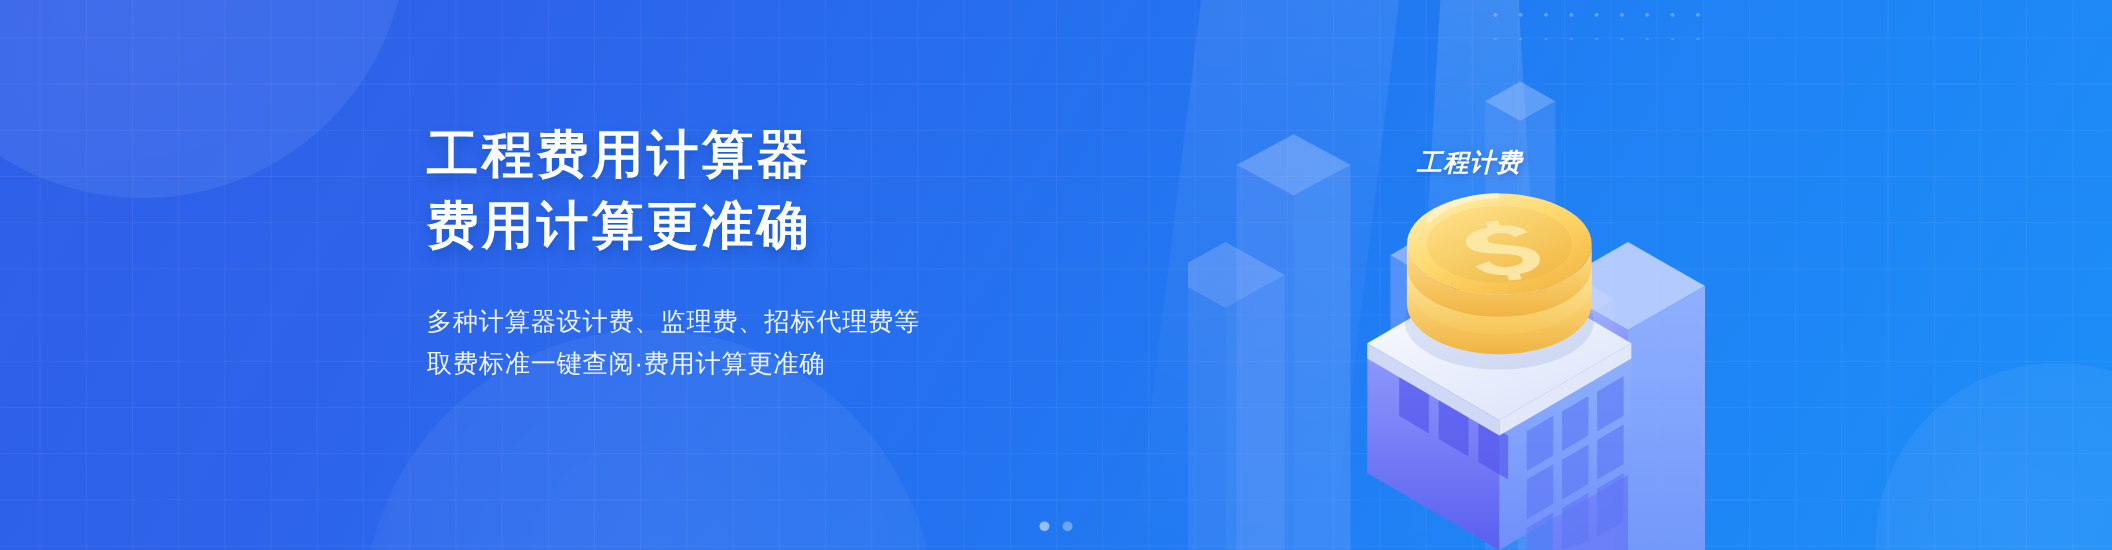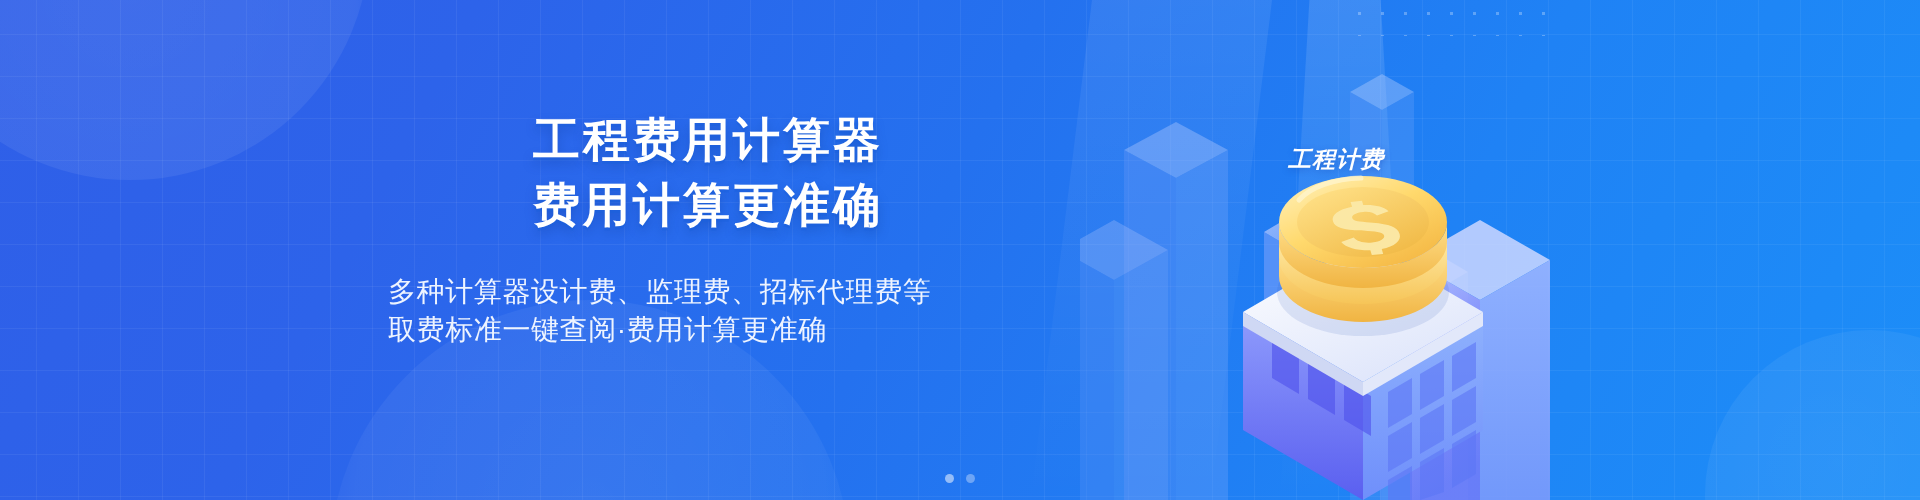--- a/index.html
+++ b/index.html
@@ -99,38 +99,38 @@
 
   .headline {
     font-size: 47px;
     line-height: 56px;
     font-weight: bold;
     color: #ffffff;
     letter-spacing: 3px;
     margin: 0;
     text-shadow: 0 3px 0 rgba(28,96,220,0.55), 0 6px 11px rgba(13,56,150,0.35);
   }
-  .headline .line { display: block; text-align: center; }
+  .headline .line { display: block; }
   .headline .line + .line { margin-top: 9px; }
 
   .subcopy {
     margin-top: 40px;
-    font-size: 28px;
+    font-size: 23px;
     line-height: 38px;
     color: #eef4ff;
     letter-spacing: 0.6px;
     font-weight: 400;
   }
   .subcopy .sline { display: block; }
 
   
   .badge {
     position: absolute;
     left: 1288px;
-    top: 144px;
+    top: 132px;
     font-size: 23px;
     font-weight: bold;
     font-style: italic;
     color: #ffffff;
     letter-spacing: 1px;
     text-shadow: 0 2px 6px rgba(24,70,180,0.45);
     white-space: nowrap;
   }
 
   

